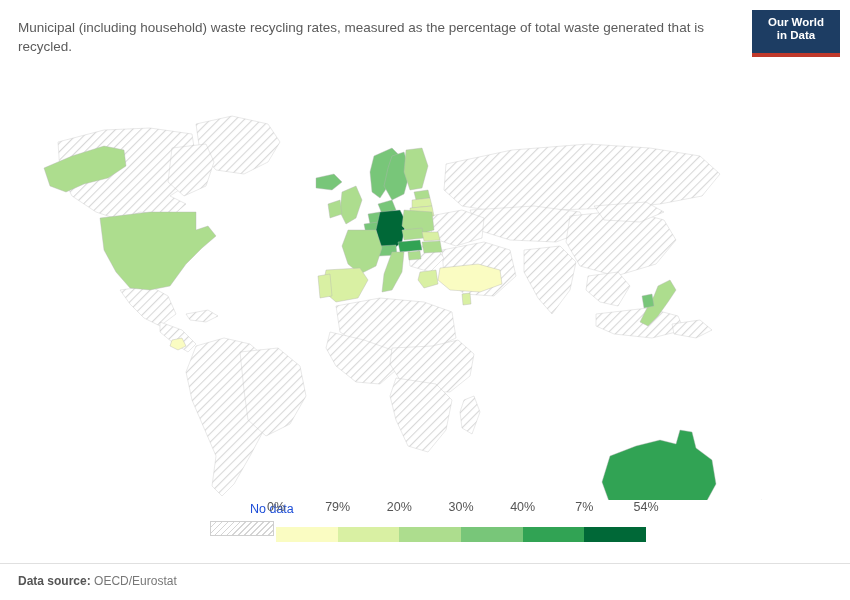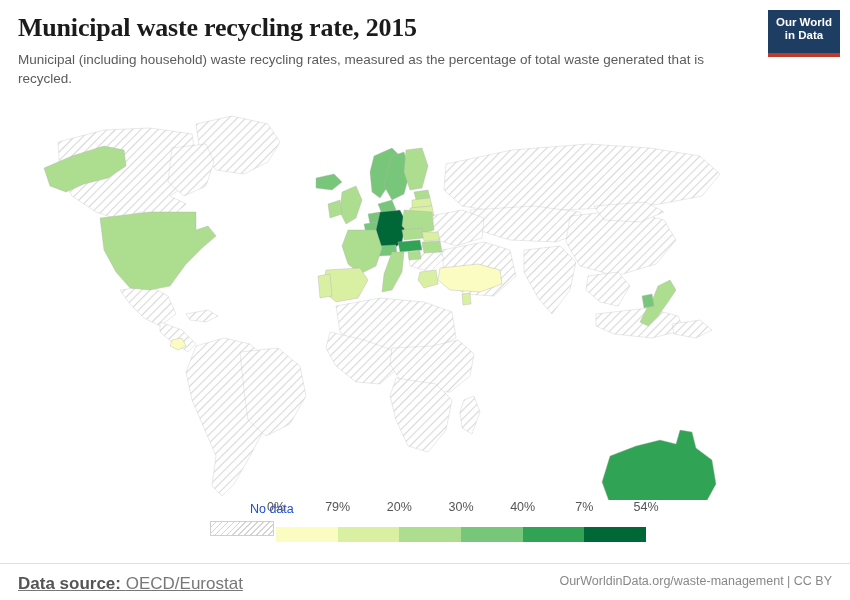--- a/index.html
+++ b/index.html
@@ -23,21 +23,21 @@
   .subtitle{
     font-family:"Liberation Sans", sans-serif;
     font-size:13.5px;line-height:19px;
     color:#5b5b5b;font-weight:400;
     margin:6px 0 0 0;max-width:742px;
   }
 
   
   .logo{
     position:absolute;right:10px;top:10px;
-    width:72px;
+    width:88px;
     background:#1d3d63;
     padding:6px 6px 0 6px;
     box-sizing:border-box;
     border-bottom:4px solid #c0392b;
     text-align:center;
   }
   .logo-l1,.logo-l2{
     color:#ffffff;font-family:"Liberation Sans", sans-serif;
     font-size:11.5px;line-height:13px;font-weight:700;
     display:block;white-space:nowrap;
@@ -77,35 +77,34 @@
   .scale-bar{display:flex;height:15px;width:370px;margin-top:7px;}
   .scale-bar div{flex:1 1 0;height:15px;}
 
   
   .footer{
     position:absolute;left:0;bottom:0;width:850px;height:36px;
     border-top:1px solid #e0e0e0;
   }
   .footer-left{
     position:absolute;left:18px;top:10px;
-    font-size:17px;color:#777;font-family:"Liberation Sans", sans-serif;text-decoration:underline;
+    font-size:12px;color:#777;font-family:"Liberation Sans", sans-serif;
   }
   .footer-left b{color:#555;font-weight:700;}
   .footer-right{
     position:absolute;right:18px;top:10px;
     font-size:12.5px;color:#888;font-family:"Liberation Sans", sans-serif;
   }
 </style>
 </head>
 <body>
 
 <div class="chart-root">
 
   <div class="header">
-    <h1 class="title">Municipal waste recycling rate, 2015</h1>
     <p class="subtitle">Municipal (including household) waste recycling rates, measured as the percentage of total waste generated that is recycled.</p>
   </div>
 
   <div class="logo" style="background: rgb(29, 61, 99); border-bottom-color: rgb(192, 57, 43);">
     <span class="logo-l1">Our World</span>
     <span class="logo-l2">in Data</span>
   </div>
 
   <div class="map-area">
     <svg viewBox="0 0 850 400" xmlns="http://www.w3.org/2000/svg">
@@ -269,16 +268,15 @@
       </div>
 
     </div>
   </div>
 
   <div class="footer">
     <div class="footer-left">
       <b>Data source:</b>
       <span>OECD/Eurostat</span>
     </div>
-    <div class="footer-right">OurWorldinData.org/waste-management | CC BY</div>
   </div>
 
 </div>
 
 </body></html>

